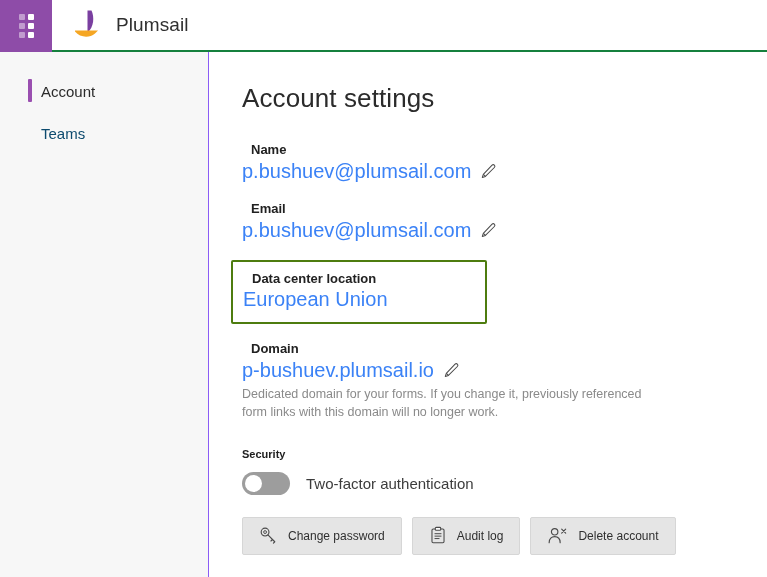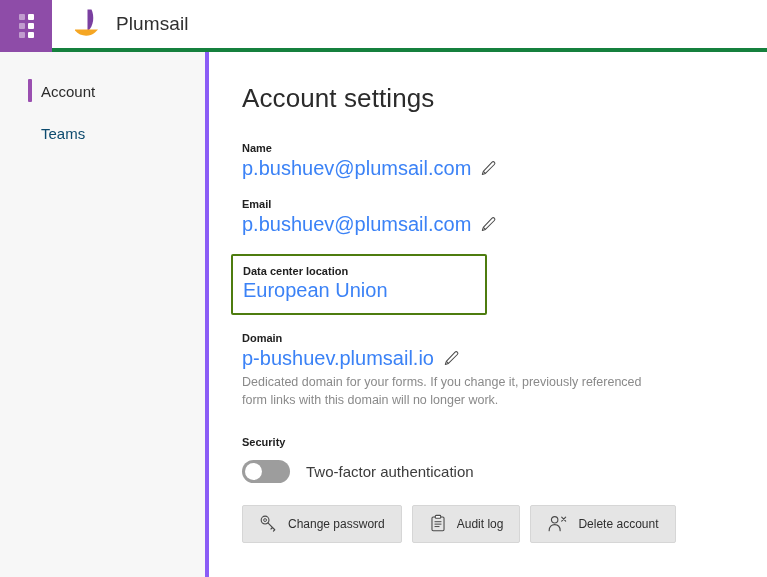--- a/index.html
+++ b/index.html
@@ -21,21 +21,21 @@
     display: flex;
     flex-direction: column;
   }
 
   
   .topbar {
     position: relative;
     height: 52px;
     flex: 0 0 52px;
     background: #ffffff;
-    border-bottom: 4px solid #15803d;
+    border-bottom: 2px solid #15803d;
     display: flex;
     align-items: stretch;
   }
 
   .waffle {
     width: 52px;
     height: 52px;
     flex: 0 0 52px;
     background: #8e4ca8;
     display: flex;
@@ -80,21 +80,21 @@
     flex: 1 1 auto;
     display: flex;
     min-height: 0;
   }
 
   
   .sidebar {
     width: 209px;
     flex: 0 0 209px;
     background: #f7f7f7;
-    border-right: 4px solid #8b5cf6;
+    border-right: 1px solid #8b5cf6;
     padding-top: 24px;
   }
   .nav-item {
     position: relative;
     height: 30px;
     display: flex;
     align-items: center;
     padding-left: 41px;
     font-size: 15px;
     color: #0c4a6e;
@@ -125,24 +125,25 @@
   .page-title {
     font-size: 26px;
     font-weight: 400;
     color: #2b2b2b;
     letter-spacing: 0.1px;
     margin-bottom: 28px;
   }
 
   .field { margin-bottom: 18px; }
   .field-label {
-    font-size: 11px;
+    font-size: 13px;
     font-weight: bold;
     color: #212121;
     margin-bottom: 3px;
+    margin-left: 9px;
   }
   .field-row {
     display: flex;
     align-items: center;
     gap: 9px;
   }
   .field-value {
     font-size: 20px;
     color: #3b82f6;
   }

